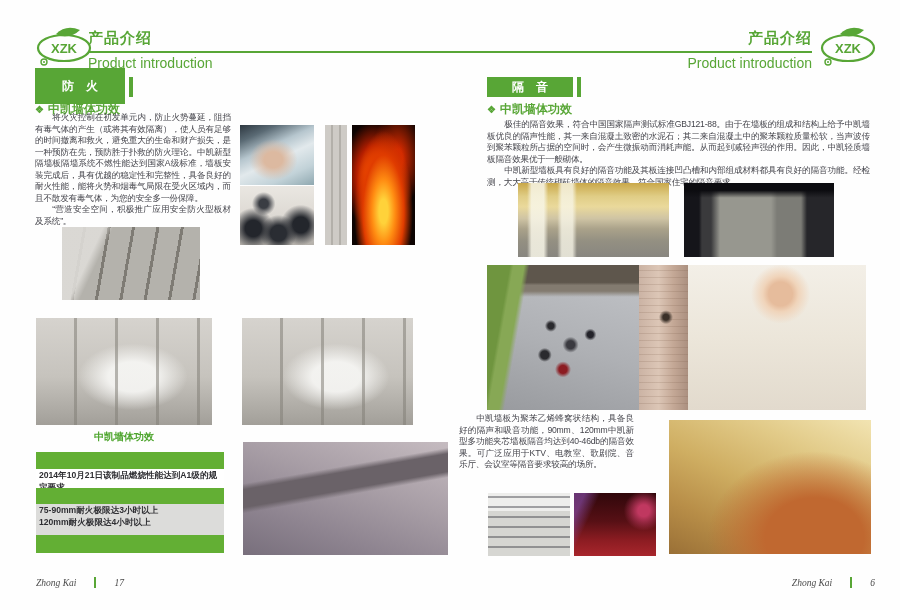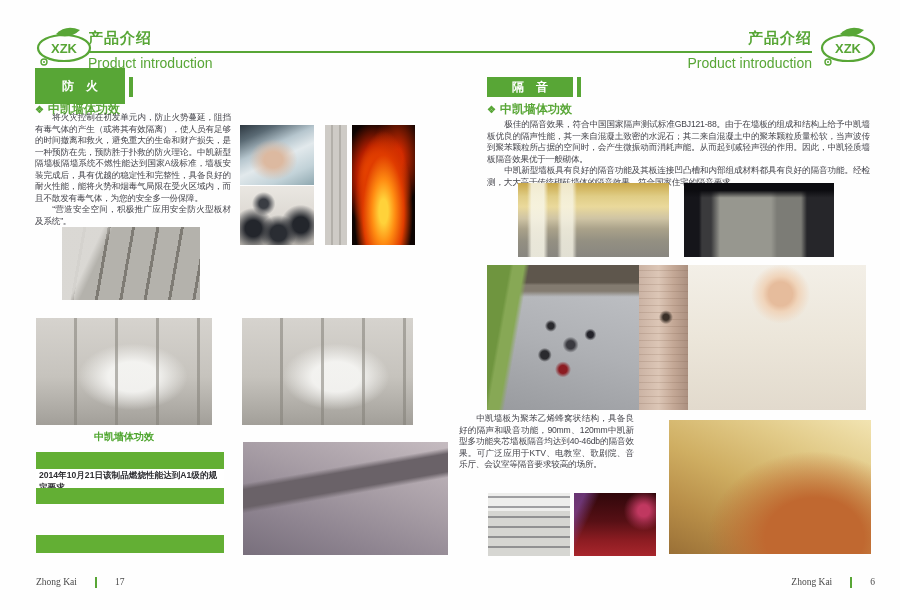--- a/index.html
+++ b/index.html
@@ -23,22 +23,22 @@
   .body-text p{margin:0;text-indent:2em;}
   
   .caption{font-size:10px;font-weight:bold;color:#4ea52e;text-align:center;}
   
   .tbl-bar{background:#63af34;}
   .tbl-row{background:#ffffff;color:#2f2f33;font-size:8.6px;font-weight:bold;
            display:flex;flex-direction:column;justify-content:flex-start;padding-left:3px;box-sizing:border-box;}
   .tbl-row.gray{background:#dcdcda;}
   .tbl-row div{line-height:12px;}
   
-  .footer{display:flex;align-items:flex-start;gap:18px;font-family:"Liberation Serif",serif;
-          font-size:9.5px;color:#4a4a4a;}
+  .footer{display:flex;align-items:flex-end;gap:18px;font-family:"Liberation Serif",serif;
+          font-style:italic;font-size:9.5px;color:#4a4a4a;}
   .footer .sep{width:2px;height:11px;background:#58a636;}
   
   .ph{position:absolute;}
   .ph-bathtub{background:
      radial-gradient(ellipse at 45% 58%, #dcb9a0 0 16%, rgba(220,185,160,0) 42%),
      linear-gradient(155deg,#2d3740 0%,#5a6a74 18%,#b6c6ce 38%,#e2e9ec 55%,#c2d2d8 78%,#8fa8b0 100%);}
   .ph-meeting{background:
      radial-gradient(circle at 18% 72%, #23262c 0 11%, rgba(35,38,44,0) 28%),
      radial-gradient(circle at 52% 80%, #2a2d33 0 13%, rgba(42,45,51,0) 30%),
      radial-gradient(circle at 82% 66%, #23262c 0 11%, rgba(35,38,44,0) 28%),
@@ -131,20 +131,24 @@
   <div class="ph ph-panels" style="left:62px;top:227px;width:138px;height:73px;"></div>
   <div class="ph ph-wall" style="left:36px;top:318px;width:176px;height:107px;"></div>
   <div class="ph ph-wall" style="left:242px;top:318px;width:171px;height:107px;"></div>
   <div class="abs caption" style="left:36px;top:430px;width:176px;">中凯墙体功效</div>
 
   <div class="abs tbl-bar" style="left:36px;top:452px;width:188px;height:17px;"></div>
   <div class="abs tbl-row" style="left:36px;top:469px;width:188px;height:19px;">
     <div>2014年10月21日该制品燃烧性能达到A1级的规定要求</div>
   </div>
   <div class="abs tbl-bar" style="left:36px;top:488px;width:188px;height:16px;"></div>
+  <div class="abs tbl-row gray" style="left:36px;top:504px;width:188px;height:31px;">
+    <div>75-90mm耐火极限达3小时以上</div>
+    <div>120mm耐火极限达4小时以上</div>
+  </div>
   <div class="abs tbl-bar" style="left:36px;top:535px;width:188px;height:18px;"></div>
 
   <div class="ph ph-cornerroom" style="left:243px;top:442px;width:205px;height:113px;"></div>
 
   <div class="abs footer" style="left:36px;top:577px;">
     <span>Zhong Kai</span>
     <span class="sep"></span>
     <span>17</span>
   </div>
 

